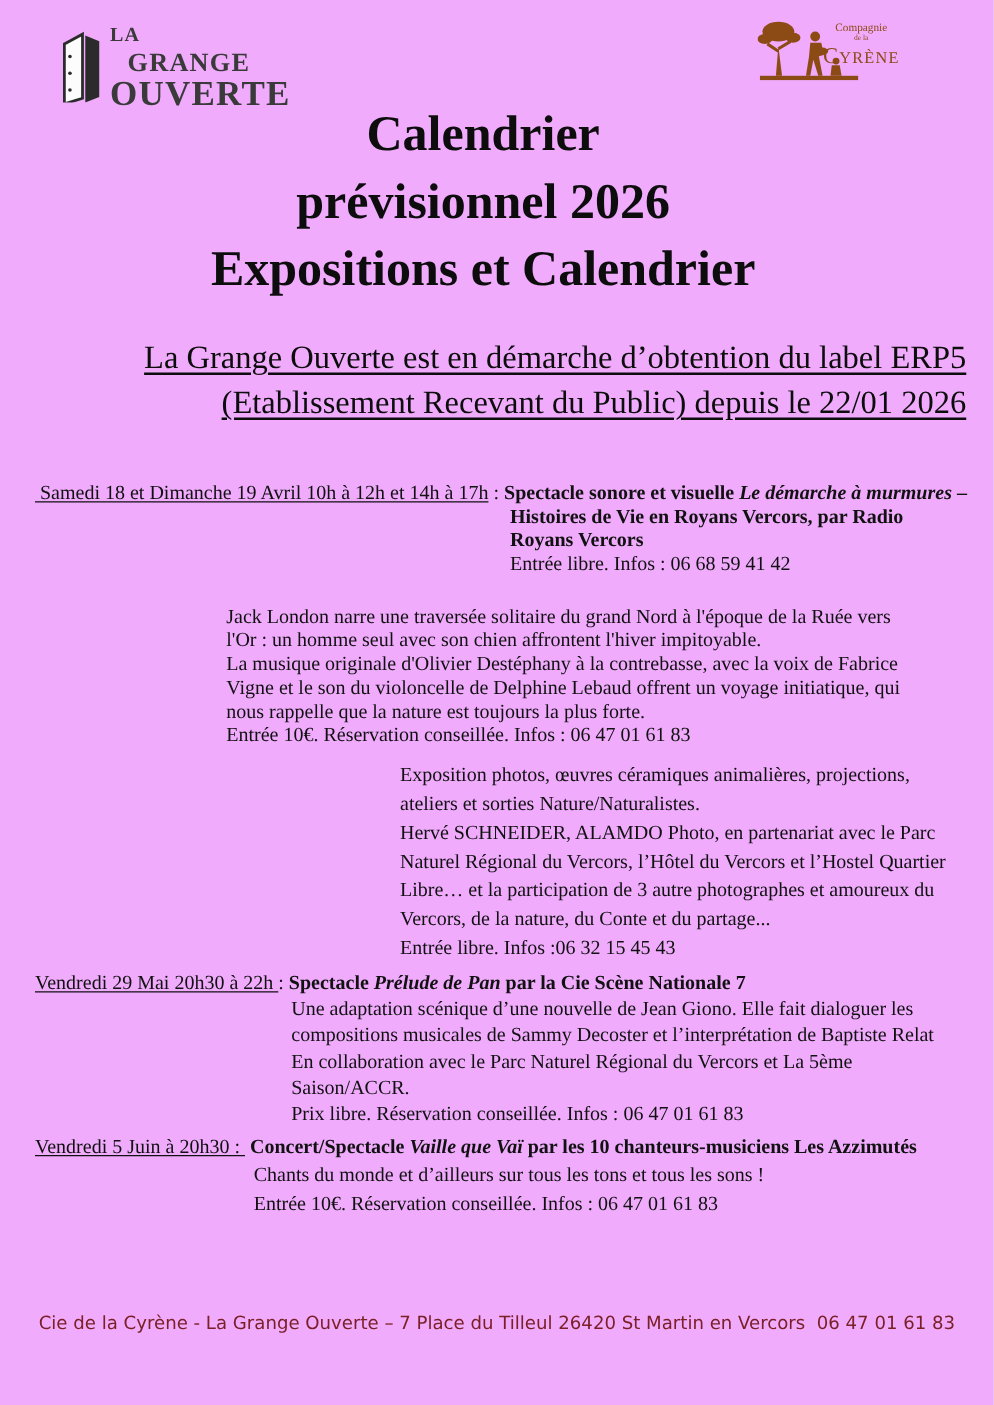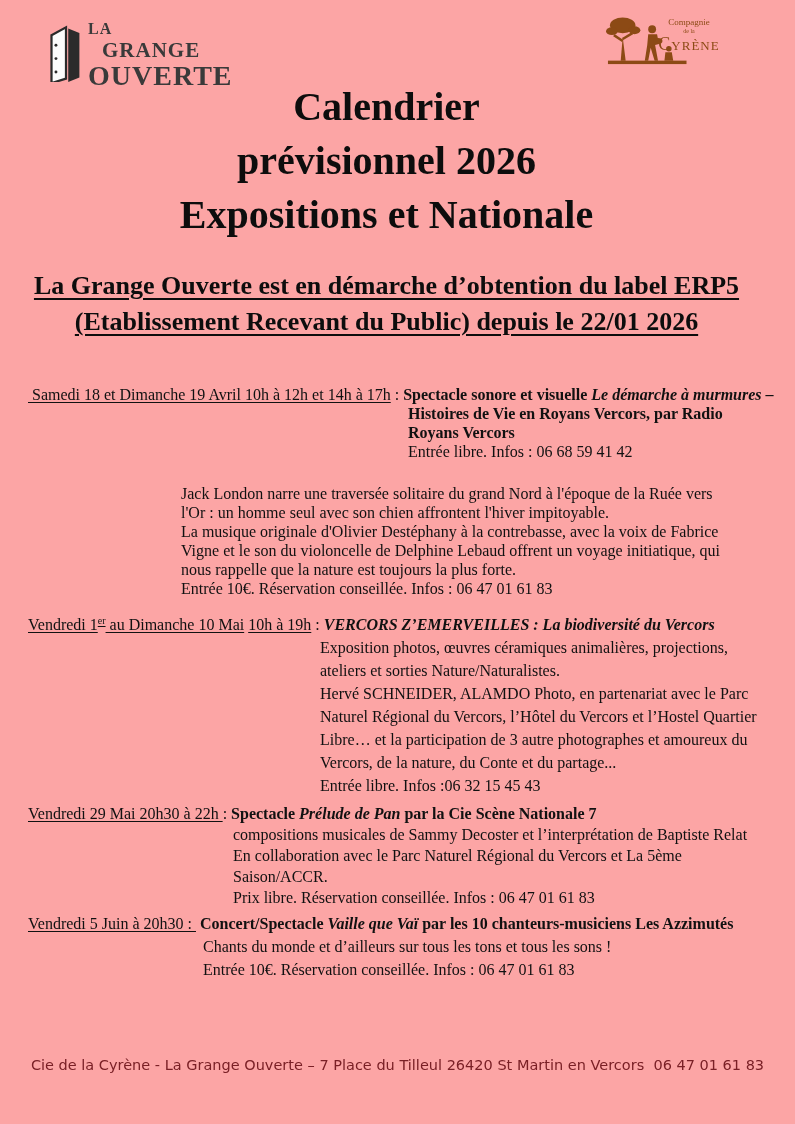--- a/index.html
+++ b/index.html
@@ -1,37 +1,37 @@
 <!DOCTYPE html>
 <html lang="fr"><head>
 <meta charset="utf-8">
 <style>
   html,body{margin:0;padding:0;background:#e8e8e8;}
   .page{
     width:795px;height:1124px;position:relative;margin:0 auto;
-    background:#fca5a5;overflow:hidden;
+    background:#f0abfc;overflow:hidden;
     font-family:"Liberation Serif", serif;color:#111;
   }
   
   .logo-grange{position:absolute;left:46px;top:22px;width:150px;height:62px;}
   .logo-grange .door{position:absolute;left:0;top:2px;}
   .logo-grange .lg-la{position:absolute;left:42px;top:-2px;font-size:16px;font-weight:bold;letter-spacing:1px;color:#3a3a3a;}
   .logo-grange .lg-grange{position:absolute;left:56px;top:16px;font-size:21px;font-weight:bold;letter-spacing:1px;color:#3a3a3a;}
   .logo-grange .lg-ouverte{position:absolute;left:42px;top:38px;font-size:28px;font-weight:bold;letter-spacing:1px;color:#3a3a3a;}
   .logo-cyrene{position:absolute;left:606px;top:9px;width:130px;height:66px;color:#8c4a15;}
   .logo-cyrene svg{position:absolute;left:0;top:0;}
   .lc-text{position:absolute;left:52px;top:9px;text-align:center;width:62px;line-height:1;}
   .lc-compagnie{font-size:9px;}
   .lc-dela{font-size:6px;margin-top:1px;}
   .lc-cyrene{font-size:18px;font-variant:small-caps;letter-spacing:1px;margin-top:1px;}
   
   .title{padding-top:80px;text-align:center;margin-right:22px;}
   .title-line{font-size:40px;font-weight:bold;line-height:54px;color:#0d0d0d;}
   
-  .notice{margin-top:26px;text-align:center;margin-right:22px;font-weight:bold;}
+  .notice{margin-top:26px;text-align:right;margin-right:22px;}
   .notice-line{
     font-size:26px;line-height:36px;color:#0d0d0d;
     text-decoration:underline;text-underline-offset:4px;text-decoration-thickness:1.5px;
   }
   
   .events{margin-top:45px;margin-left:28px;width:760px;font-size:16px;}
   .event{padding-left:var(--ind);}
   .event .first-line{text-indent:calc(-1 * var(--ind));}
   .event-line{white-space:pre-wrap;}
   .event-line span{white-space:pre-wrap;}
@@ -89,21 +89,21 @@
     <div class="lc-text">
       <div class="lc-compagnie">Compagnie</div>
       <div class="lc-dela">de la</div>
       <div class="lc-cyrene">Cyrène</div>
     </div>
   </div>
 
   <div class="title">
     <div class="title-line">Calendrier</div>
     <div class="title-line">prévisionnel 2026</div>
-    <div class="title-line">Expositions et Nationale</div>
+    <div class="title-line">Expositions et Calendrier</div>
   </div>
 
   <div class="notice">
     <div class="notice-line">La Grange Ouverte est en démarche d’obtention du label ERP5</div>
     <div class="notice-line">(Etablissement Recevant du Public) depuis le 22/01 2026</div>
   </div>
 
   <div class="events">
       <div class="event event-1">
         <div class="event-line first-line"><span class="u">&nbsp;Samedi 18 et Dimanche 19 Avril 10h à 12h et 14h à 17h</span><span> : </span><span class="b">Spectacle sonore et visuelle </span><span class="b i">Le démarche à murmures</span><span class="b"> –</span></div>
@@ -113,31 +113,31 @@
       </div>
       <div class="event event-2">
         <div class="event-line body-line"><span>Jack London narre une traversée solitaire du grand Nord à l'époque de la Ruée vers</span></div>
         <div class="event-line body-line"><span>l'Or : un homme seul avec son chien affrontent l'hiver impitoyable.</span></div>
         <div class="event-line body-line"><span>La musique originale d'Olivier Destéphany à la contrebasse, avec la voix de Fabrice</span></div>
         <div class="event-line body-line"><span>Vigne et le son du violoncelle de Delphine Lebaud offrent un voyage initiatique, qui</span></div>
         <div class="event-line body-line"><span>nous rappelle que la nature est toujours la plus forte.</span></div>
         <div class="event-line body-line"><span>Entrée 10€. Réservation conseillée. Infos : 06 47 01 61 83</span></div>
       </div>
       <div class="event event-3">
-        <div class="event-line first-line"><span class="u">Vendredi 1</span><span class="u sup">er</span><span class="u"> au Dimanche 10 Mai</span><span> </span><span class="u">10h à 19h</span><span> : </span><span class="b i">VERCORS Z’EMERVEILLES : La biodiversité du Vercors</span></div>
         <div class="event-line body-line"><span>Exposition photos, œuvres céramiques animalières, projections,</span></div>
         <div class="event-line body-line"><span>ateliers et sorties Nature/Naturalistes.</span></div>
         <div class="event-line body-line"><span>Hervé SCHNEIDER, ALAMDO Photo, en partenariat avec le Parc</span></div>
         <div class="event-line body-line"><span>Naturel Régional du Vercors, l’Hôtel du Vercors et l’Hostel Quartier</span></div>
         <div class="event-line body-line"><span>Libre… et la participation de 3 autre photographes et amoureux du</span></div>
         <div class="event-line body-line"><span>Vercors, de la nature, du Conte et du partage...</span></div>
         <div class="event-line body-line"><span>Entrée libre. Infos :06 32 15 45 43</span></div>
       </div>
       <div class="event event-4">
         <div class="event-line first-line"><span class="u">Vendredi 29 Mai 20h30 à 22h </span><span>: </span><span class="b">Spectacle </span><span class="b i">Prélude de Pan</span><span class="b"> par la Cie Scène Nationale 7</span></div>
+        <div class="event-line body-line"><span>Une adaptation scénique d’une nouvelle de Jean Giono. Elle fait dialoguer les</span></div>
         <div class="event-line body-line"><span>compositions musicales de Sammy Decoster et l’interprétation de Baptiste Relat</span></div>
         <div class="event-line body-line"><span>En collaboration avec le Parc Naturel Régional du Vercors et La 5ème</span></div>
         <div class="event-line body-line"><span>Saison/ACCR.</span></div>
         <div class="event-line body-line"><span>Prix libre. Réservation conseillée. Infos : 06 47 01 61 83</span></div>
       </div>
       <div class="event event-5">
         <div class="event-line first-line"><span class="u">Vendredi 5 Juin à 20h30 : </span><span> </span><span class="b">Concert/Spectacle </span><span class="b i">Vaille que Vaï </span><span class="b">par les 10 chanteurs-musiciens Les Azzimutés</span></div>
         <div class="event-line body-line"><span>Chants du monde et d’ailleurs sur tous les tons et tous les sons !</span></div>
         <div class="event-line body-line"><span>Entrée 10€. Réservation conseillée. Infos : 06 47 01 61 83</span></div>
       </div>

